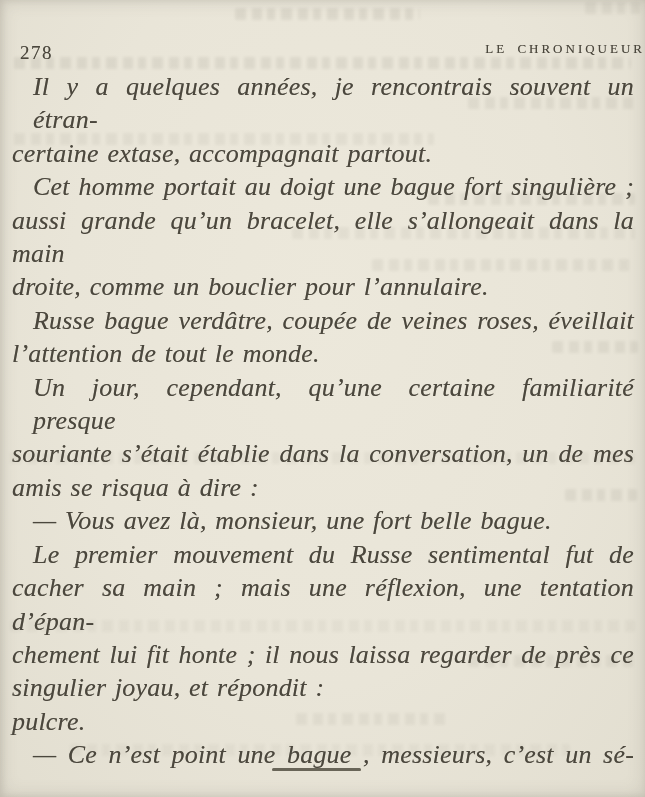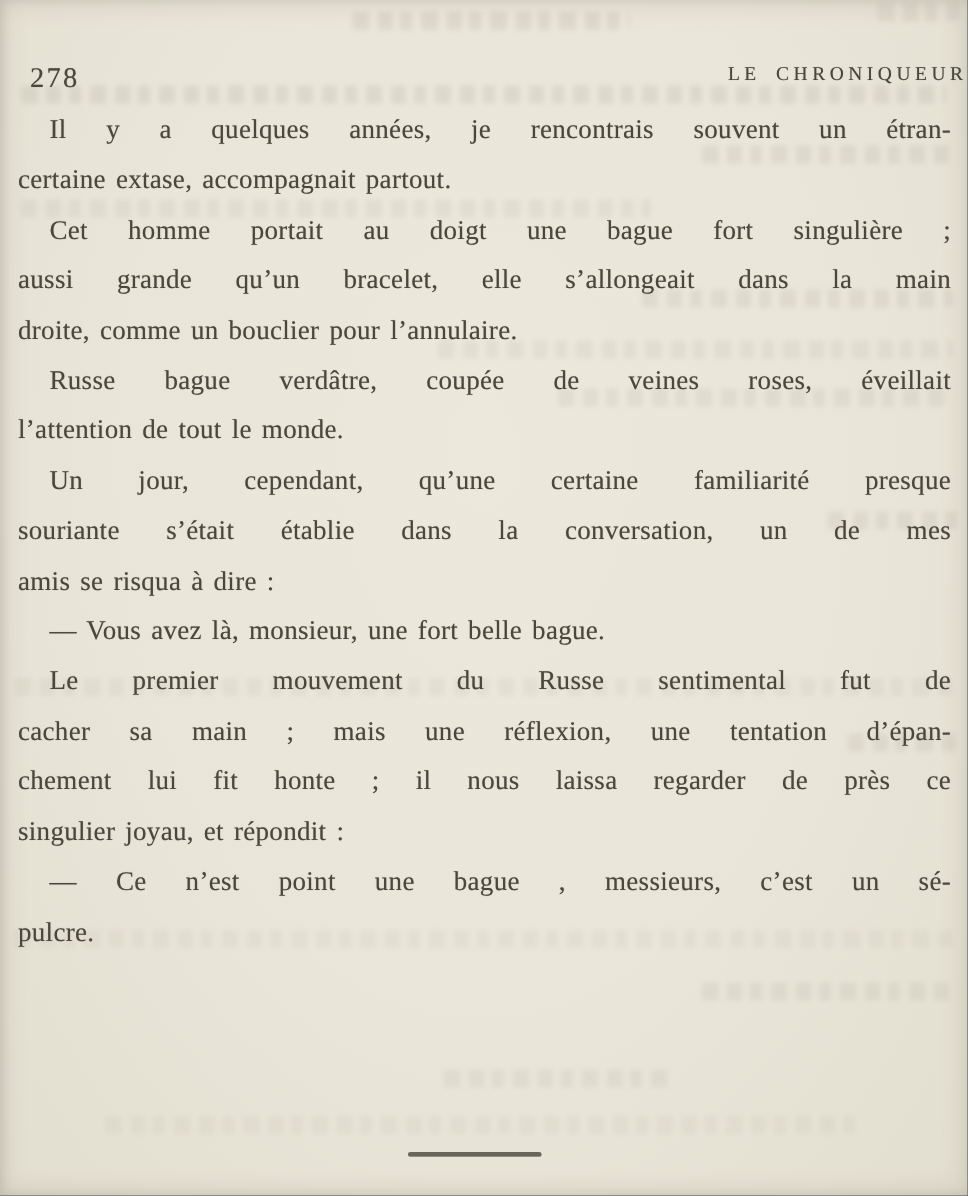--- a/index.html
+++ b/index.html
@@ -54,27 +54,28 @@
     top: 70px;
     left: 12px;
     right: 11px;
   }
   .paragraph {
     margin: 0;
     padding: 0;
   }
   .line {
     display: block;
-    font-size: 18px;
+    font-size: 26px;
     line-height: 33.4px;
     letter-spacing: 0.2px;
     word-spacing: 2px;
     text-align: justify;
     text-align-last: justify;
     white-space: normal;
+    font-style: italic;
   }
   .line.first { padding-left: 21px; }
   .line.last  { text-align-last: left; }
 
   .end-divider {
     position: absolute;
     top: 768px;
     left: 272px;
     width: 89px;
     height: 2.5px;
@@ -145,20 +146,20 @@
       <p class="paragraph">
         <span class="line first last">— Vous avez là, monsieur, une fort belle bague.</span>
       </p>
       <p class="paragraph">
         <span class="line first">Le premier mouvement du Russe sentimental fut de</span>
         <span class="line">cacher sa main ; mais une réflexion, une tentation d’épan-</span>
         <span class="line">chement lui fit honte ; il nous laissa regarder de près ce</span>
         <span class="line last">singulier joyau, et répondit :</span>
       </p>
       <p class="paragraph">
+        <span class="line last">pulcre.</span>
         <span class="line first">— Ce n’est point une bague , messieurs, c’est un sé-</span>
-        <span class="line last">pulcre.</span>
       </p>
     </main>
 
   <div class="end-divider"></div>
 
 </div>
 
 </body></html>

